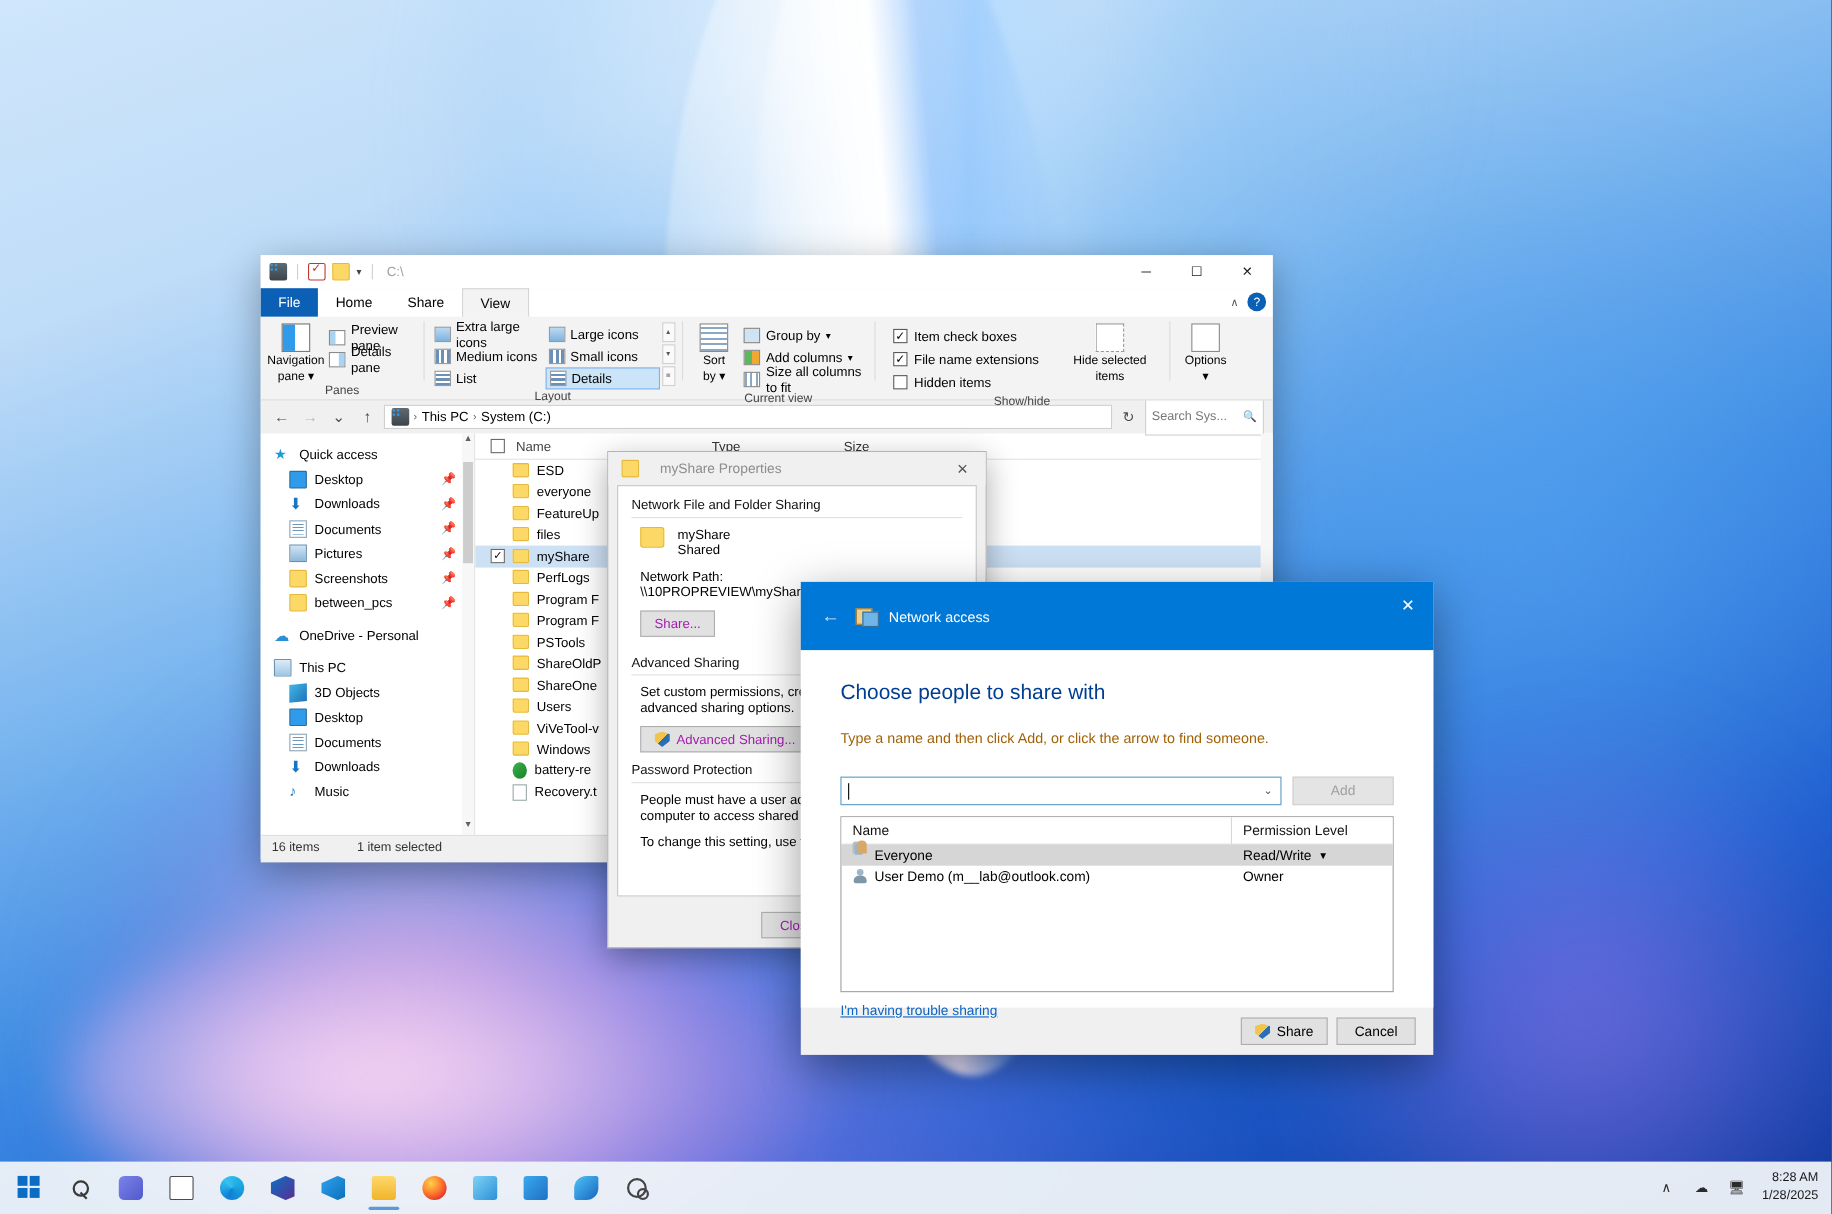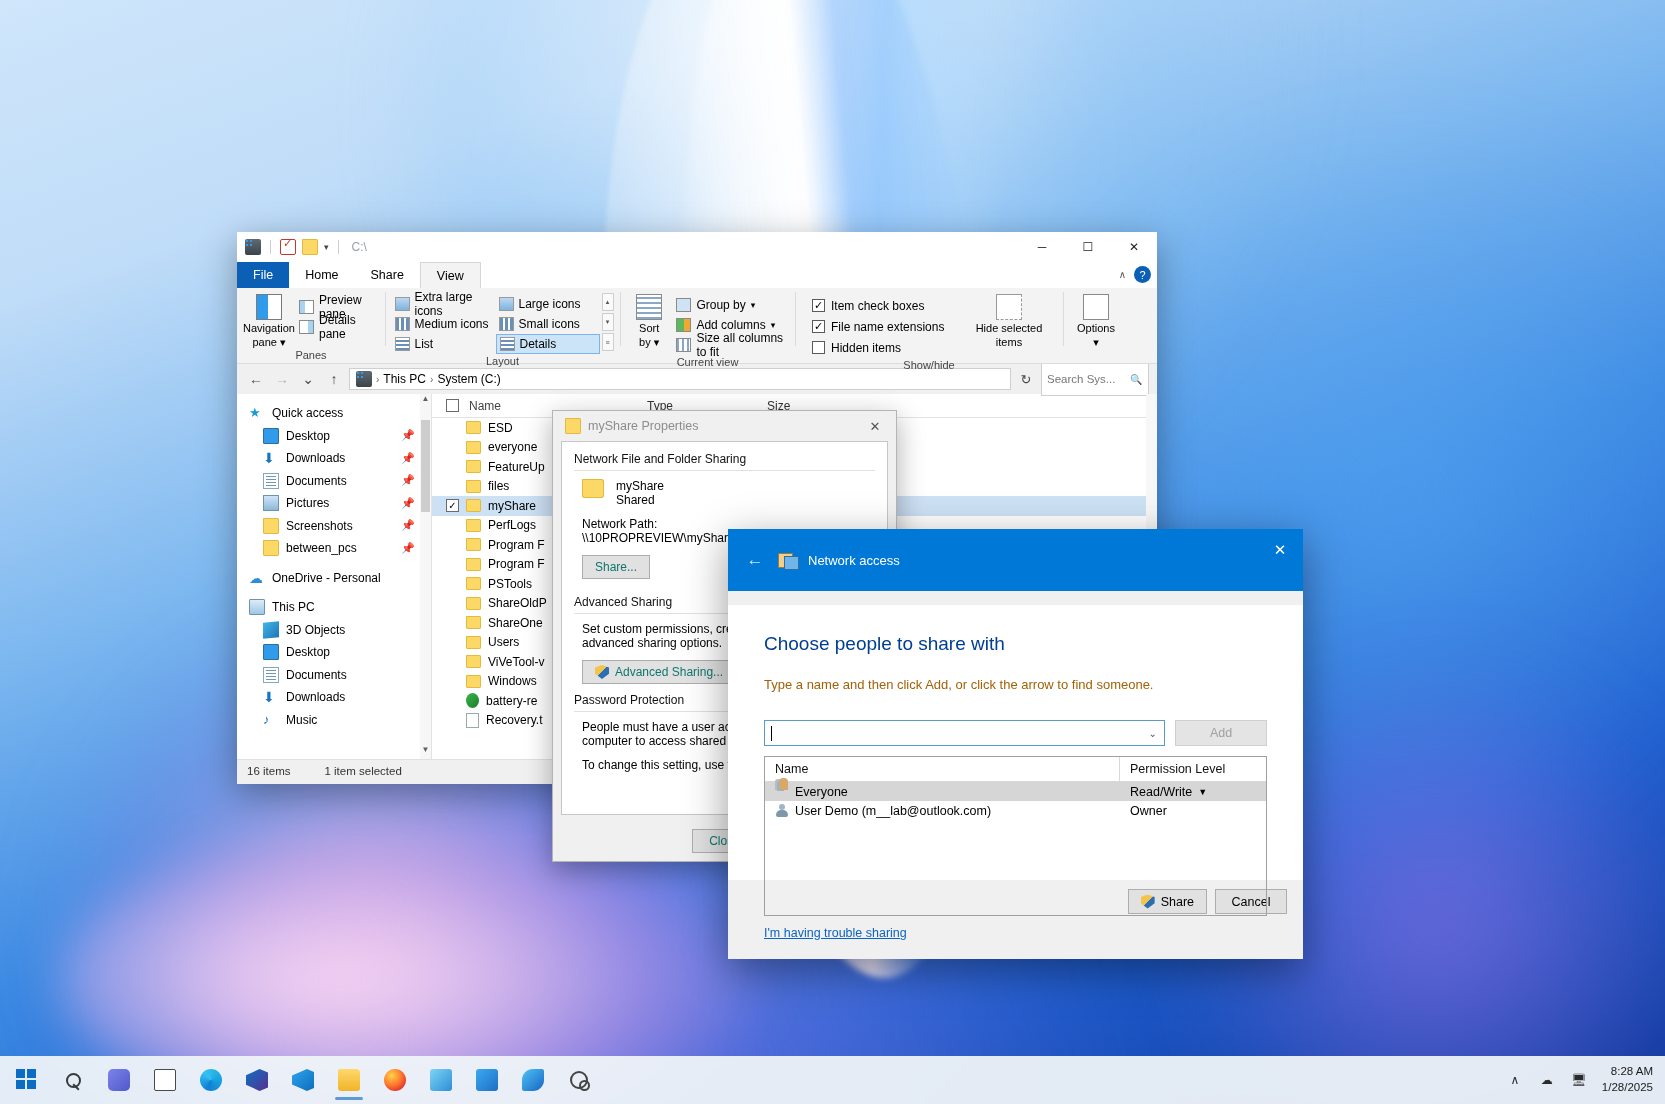--- a/index.html
+++ b/index.html
@@ -123,62 +123,62 @@
   .navscroll .thumb { position:absolute; left:1px; top:26px; width:9px; height:92px; background:#cdcdcd; }
   .navscroll .ar { position:absolute; left:0; width:11px; height:14px; text-align:center; font-size:8px; color:#606060; }
 
   .file-pane { flex:1; position:relative; overflow:hidden; }
   .fp-header { height:24px; border-bottom:1px solid #e3e3e3; display:flex; align-items:center; font-size:12px; color:#444; }
   .fp-col-name { width:205px; display:flex; align-items:center; gap:10px; padding-left:14px; }
   .fp-col { padding-left:10px; }
   .hdr-chk { width:13px;height:13px;border:1px solid #6a6a6a;background:#fff; }
   .frow { height:19.5px; display:flex; align-items:center; font-size:12px; }
   .frow.sel { background:#cde1f5; }
-  .fname { width:205px; display:flex; align-items:center; gap:7px; padding-left:14px; }
+  .fname { width:205px; display:flex; align-items:flex-start; gap:7px; padding-left:14px; }
   .fchk { width:13px;height:13px;border:1px solid #6a6a6a;background:#fff;display:flex;align-items:center;justify-content:center;font-size:10px;flex:0 0 auto;}
   .fchk.hidden { visibility:hidden; }
   .ffold { width:15px;height:13px;background:#fcd867;box-shadow:inset 0 0 0 1px #e3b93e;border-radius:1px 2px 2px 2px;flex:0 0 auto;}
   .ffile { width:13px;height:15px;background:#fff;border:1px solid #9aa;flex:0 0 auto;}
   .ffile.edge{background:linear-gradient(135deg,#39b54a,#1b7e2b);border-radius:50%;border:none;}
   .ftype { width:120px; padding-left:10px; color:#333; }
   .fsize { width:90px; padding-left:10px; color:#333; }
   .fp-vscroll { position:absolute; right:0; top:0; bottom:0; width:11px; background:#f7f7f7; }
 
   .statusbar { height:22px; background:#f0f0f0; border-top:1px solid #e0e0e0; display:flex; align-items:center; font-size:11.5px; color:#333; padding-left:10px; gap:34px; }
 
   
   #props { position:absolute; left:552px; top:410px; width:345px; height:452px;
     background:#f0f0f0; border:1px solid #b5b5b5; box-shadow:0 8px 26px rgba(0,0,0,.32); font-size:12px; }
-  .pr-title { height:30px; display:flex; align-items:center; gap:7px; padding:0 6px 0 12px; background:#f0f0f0; }
+  .pr-title { height:30px; display:flex; align-items:center; gap:19px; padding:0 6px 0 12px; background:#f0f0f0; }
   .pr-title .t { flex:1; color:#8d8d8d; font-size:12.5px; }
   .pr-x { width:30px;height:26px;display:flex;align-items:center;justify-content:center;font-size:13px;color:#555; }
   .pr-tabs { display:flex; padding:0 6px; gap:0; margin-top:2px; }
   .pr-tab { padding:4px 9px 5px; font-size:12px; border:1px solid #c6c6c6; border-bottom:none; background:#e7e7e7; color:#333; margin-right:-1px; }
   .pr-tab.active { background:#fff; padding-bottom:6px; position:relative; z-index:2; }
   .pr-body { margin:0 8px 8px; background:#fff; border:1px solid #c6c6c6; height:374px; padding:10px 12px; position:relative; overflow:hidden; }
   .grp { margin-bottom:14px; }
   .fieldset { position:relative; border:none; padding:0; }
   .fs-legend { font-size:12px; color:#111; display:inline-block; background:#fff; padding-right:6px; }
   .fs-line { height:1px; background:#e0e0e0; margin:4px 0 8px; }
   .share-row { display:flex; gap:12px; align-items:flex-start; margin:4px 0 10px 8px; }
   .share-folder { width:22px;height:19px;background:#fcd867;box-shadow:inset 0 0 0 1px #e3b93e;border-radius:1px 3px 3px 3px; }
-  .btn { background:#e1e1e1; border:1px solid #adadad; font-size:12px; padding:4px 12px; color:#0f766e; font-family:inherit; }
+  .btn { background:#e1e1e1; border:1px solid #adadad; font-size:12px; padding:4px 12px; color:#a21caf; font-family:inherit; }
   .pr-footer { position:absolute; left:0; right:0; bottom:8px; display:flex; justify-content:center; }
 
   
   #netaccess { position:absolute; left:728px; top:529px; width:575px; height:430px;
     background:#f0f0f0; box-shadow:0 12px 40px rgba(0,0,0,.40); }
   .na-title { height:62px; background:#0078d7; display:flex; align-items:center; gap:10px; padding:0 14px; position:relative; }
   .na-back { width:26px;height:26px;display:flex;align-items:center;justify-content:center;color:#cfe6fb;font-size:17px; }
   .na-icon { width:20px;height:18px;position:relative; }
   .na-icon:before{content:"";position:absolute;left:0;top:2px;width:13px;height:13px;background:#f2cf8b;border:1px solid #9a7b3b;}
   .na-icon:after{content:"";position:absolute;left:6px;top:5px;width:13px;height:12px;background:#6fb5e8;border:1px solid #2f6e9e;}
   .na-title-text { color:#fff; font-size:13px; }
   .na-close { position:absolute; right:8px; top:8px; width:30px;height:26px;display:flex;align-items:center;justify-content:center;color:#fff;font-size:15px; }
-  .na-body { background:#fff; height:275px; padding:28px 36px 0;margin-top:14px; }
+  .na-body { background:#fff; height:325px; padding:28px 36px 0; }
   .na-h1 { font-size:19px; color:#003e92; font-weight:400; margin:0 0 22px; }
   .na-sub { font-size:13px; color:#a16207; margin-bottom:28px; }
   .na-input-row { display:flex; gap:10px; align-items:stretch; margin-bottom:10px; }
   .na-combo { flex:1; height:26px; border:1px solid #5b9bc9; background:#fff; display:flex; align-items:center; padding:0 6px; position:relative; }
   .caret-bar { width:1px; height:15px; background:#000; }
   .combo-arrow { position:absolute; right:7px; font-size:10px; color:#555; }
   .na-add { width:92px; height:26px; background:#e4e4e4; border:1px solid #cfcfcf; color:#a0a0a0; font-size:12.5px; display:flex; align-items:center; justify-content:center; }
   .na-table { border:1px solid #a0a0a0; height:160px; position:relative; }
   .na-thead { display:flex; height:25px; border-bottom:1px solid #d8d8d8; background:#fff; }
   .na-th { font-size:12.5px; color:#111; display:flex; align-items:center; padding-left:10px; }

